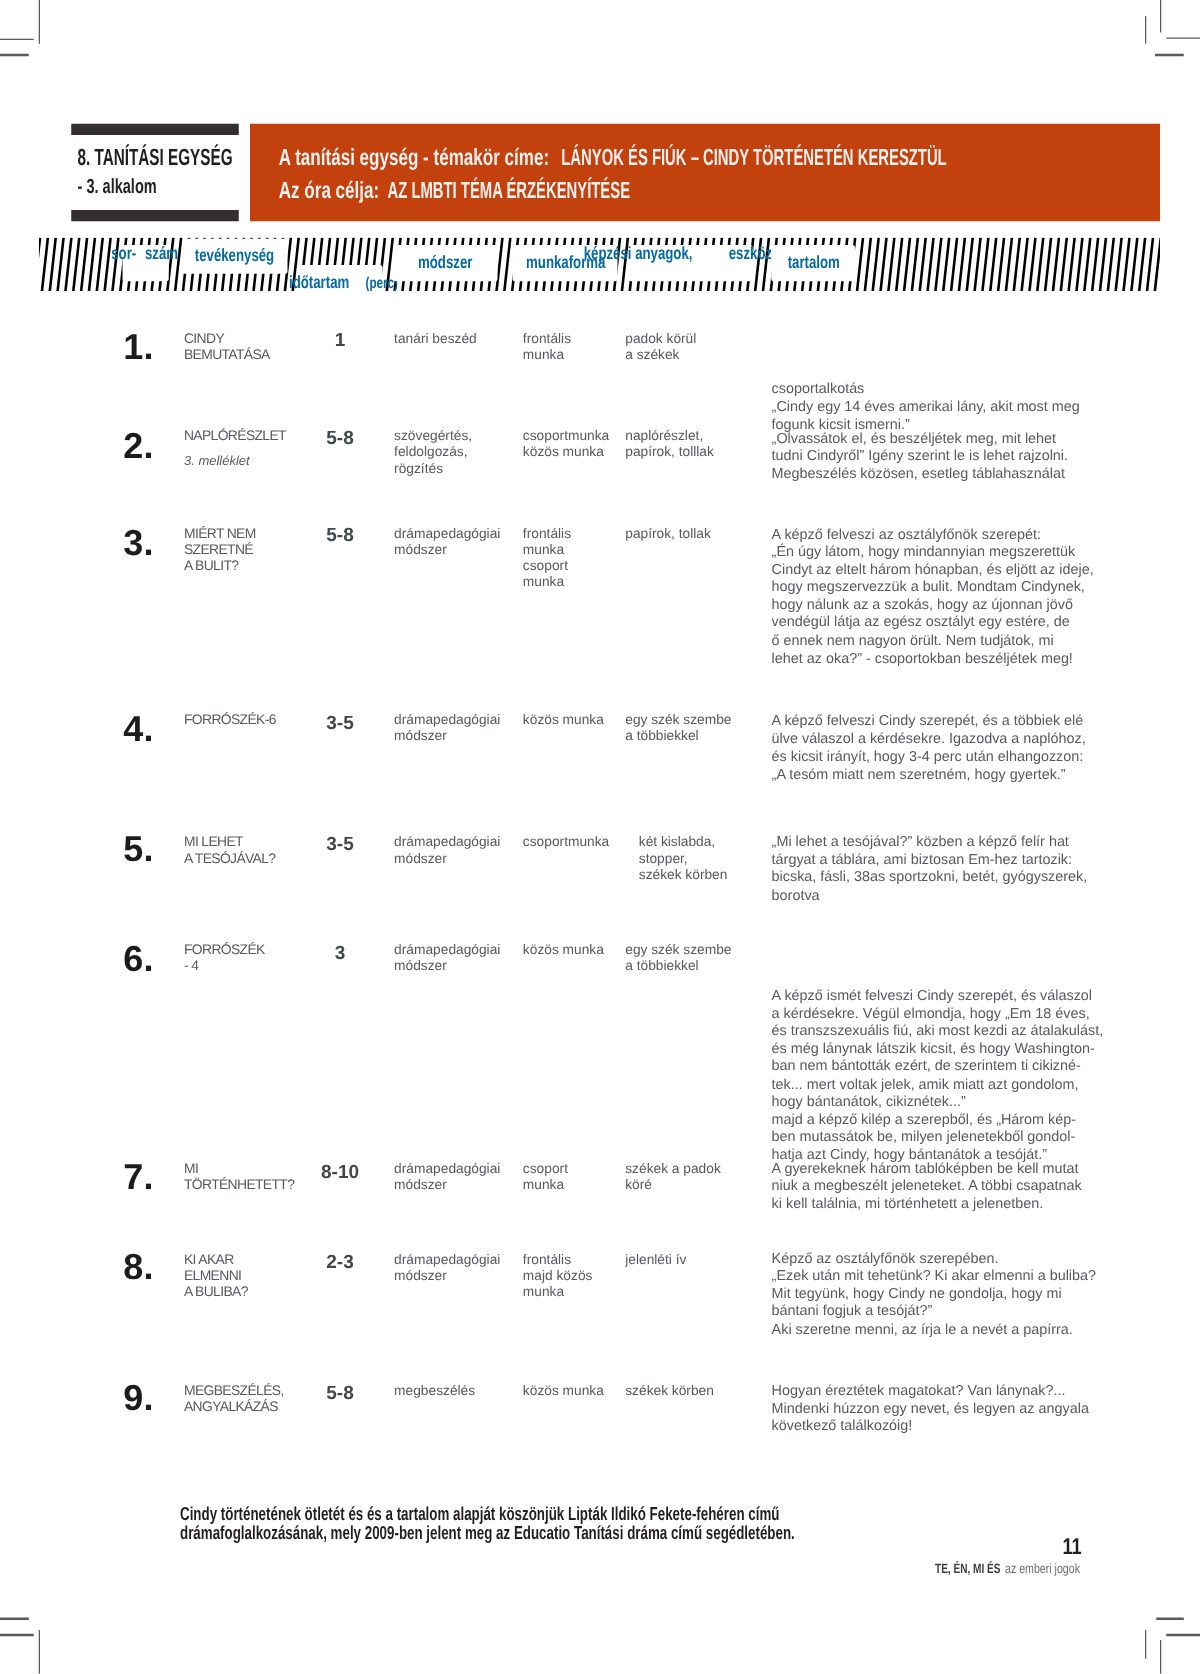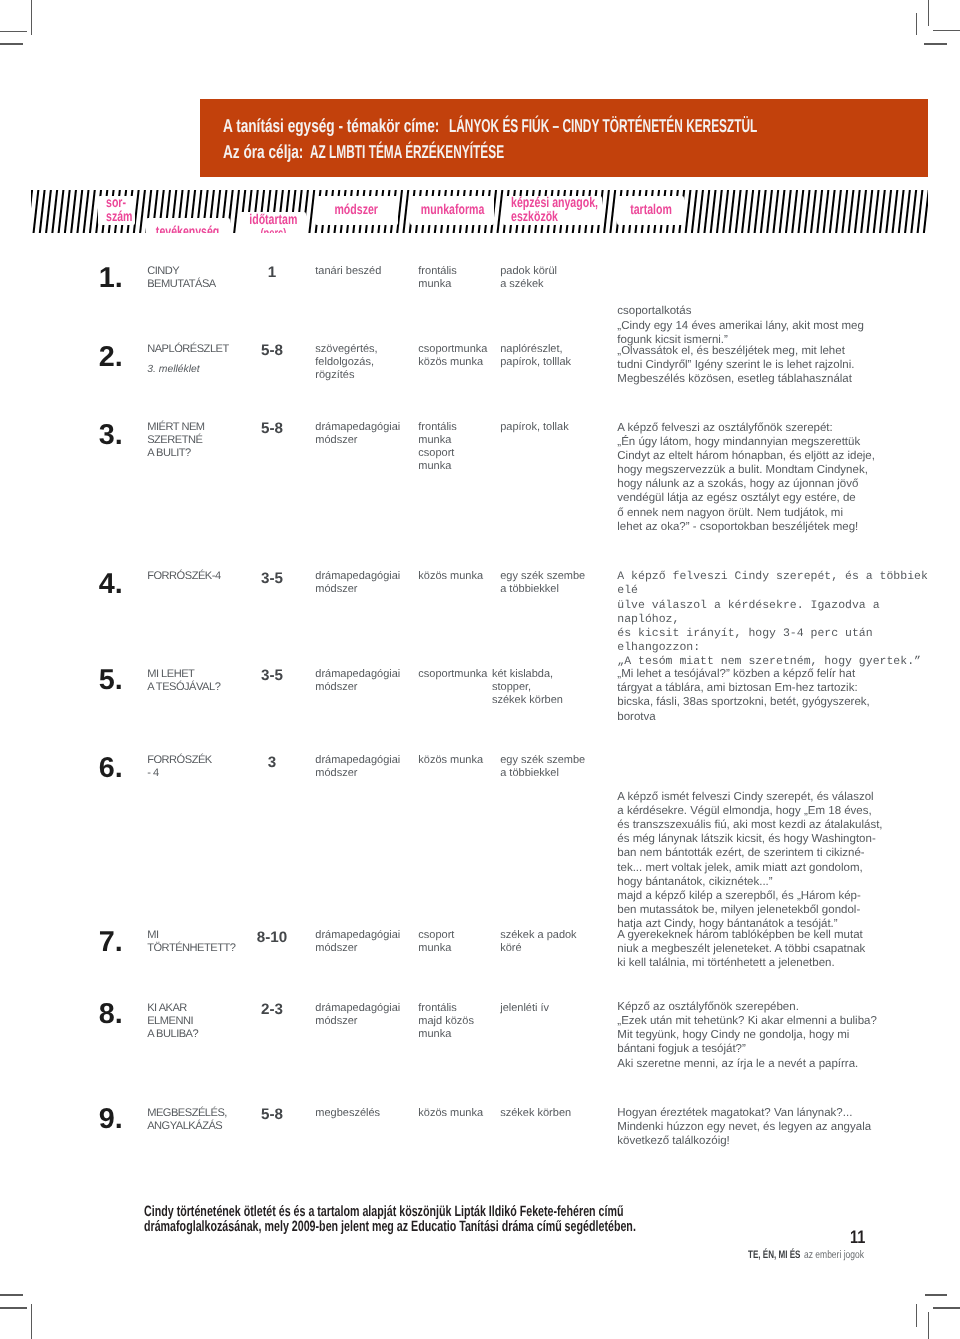--- a/index.html
+++ b/index.html
@@ -30,22 +30,22 @@
   #title-v2{top:42.5px;}
   #title-box .lbl{left:22.5px;transform:scaleX(0.73);}
   #title-box .val{transform:scaleX(0.635);}
   #title-v1{left:248.5px;}
   #title-v2{left:110.3px;}
 
   
   #colband{position:absolute;left:31px;top:190px;width:897px;height:43px;overflow:hidden;}
   #colband .hatch{position:absolute;left:0;top:0;width:897px;height:43px;}
   .colbox{position:absolute;background:#ffffff;border-radius:2px;
-      display:flex;flex-direction:column;align-items:center;justify-content:center;
-      color:#ec4899;font-weight:bold;white-space:nowrap;}
+      display:flex;align-items:center;justify-content:center;
+      color:#0369a1;font-weight:bold;white-space:nowrap;}
   .colbox span{display:block;transform:scaleX(0.745);transform-origin:center;
       font-size:14.2px;line-height:14.1px;}
   .colbox.two{align-items:flex-start;padding-left:8px;box-sizing:border-box;}
   .colbox.two span{transform-origin:left;}
   .colbox .small{font-size:12.5px;line-height:13.6px;}
 
   
   .row{position:absolute;color:#565a5e;font-size:11.1px;line-height:12.6px;}
   .c-num{position:absolute;font-weight:bold;font-size:28.8px;color:#1c1c1c;line-height:28.8px;}
   .c{position:absolute;white-space:pre-line;}
@@ -83,20 +83,26 @@
       <div class="cm" style="left: 915.5px; top: 12.5px; width: 1.1px; height: 22.2px;"></div>
       <div class="cm" style="left: 0px; top: 1294.4px; width: 22.5px; height: 1.3px;"></div>
       <div class="cm" style="left: 0px; top: 1307.4px; width: 26.6px; height: 1.3px;"></div>
       <div class="cm" style="left: 30.9px; top: 1304px; width: 1.1px; height: 35px;"></div>
       <div class="cm" style="left: 924.7px; top: 1294.3px; width: 22.8px; height: 1.3px;"></div>
       <div class="cm" style="left: 932.8px; top: 1307.3px; width: 27.2px; height: 1.3px;"></div>
       <div class="cm" style="left: 915.6px; top: 1304px; width: 1.1px; height: 22.5px;"></div>
       <div class="cm" style="left: 927.9px; top: 1311.8px; width: 1.1px; height: 27.2px;"></div>
     </div>
 
+  <div id="unit-block">
+    <div id="unit-bar-top"></div>
+    <div id="unit-title">8. TANÍTÁSI EGYSÉG</div>
+    <div id="unit-sub">- 3. alkalom</div>
+    <div id="unit-bar-bottom"></div>
+  </div>
 
   <div id="title-box">
     <div class="ln lbl" id="title-line1">A tanítási egység - témakör címe:</div>
     <div class="ln val" id="title-v1">LÁNYOK ÉS FIÚK – CINDY TÖRTÉNETÉN KERESZTÜL</div>
     <div class="ln lbl" id="title-line2">Az óra célja:</div>
     <div class="ln val" id="title-v2">AZ LMBTI TÉMA ÉRZÉKENYÍTÉSE</div>
   </div>
 
   <div id="colband">
     <svg class="hatch" width="897" height="43" viewBox="0 0 897 43" xmlns="http://www.w3.org/2000/svg">
@@ -248,21 +254,21 @@
           <line x1="897.68" y1="0" x2="892.88" y2="43"></line>
           <line x1="903.95" y1="0" x2="899.15" y2="43"></line>
           <line x1="910.22" y1="0" x2="905.42" y2="43"></line>
         </g>
     </svg>
     <div id="colboxes">
         <div class="colbox two" style="left: 66.6px; width: 37.6px; top: 6.3px; height: 28.4px;">
           <span class="l1">sor-</span>
           <span class="l2">szám</span>
         </div>
-        <div class="colbox" style="left: 114.9px; width: 84.2px; top: 1px; height: 28.4px; margin-top: 27px;">
+        <div class="colbox" style="left: 114.9px; width: 84.2px; top: 1px; height: 28.4px;">
           <span class="l1">tevékenység</span>
         </div>
         <div class="colbox" style="left: 208.4px; width: 67px; top: 6.3px; height: 28.4px; margin-top: 16px;">
           <span class="l1">időtartam</span>
           <span class="small">(perc)</span>
         </div>
         <div class="colbox" style="left: 283.8px; width: 83.2px; top: 6.3px; height: 28.4px;">
           <span class="l1">módszer</span>
         </div>
         <div class="colbox" style="left: 379.4px; width: 83.7px; top: 6.3px; height: 28.4px;">
@@ -326,41 +332,41 @@
 „Én úgy látom, hogy mindannyian megszerettük
 Cindyt az eltelt három hónapban, és eljött az ideje,
 hogy megszervezzük a bulit. Mondtam Cindynek,
 hogy nálunk az a szokás, hogy az újonnan jövő
 vendégül látja az egész osztályt egy estére, de
 ő ennek nem nagyon örült. Nem tudjátok, mi
 lehet az oka?” - csoportokban beszéljétek meg!</div>
       </div>
       <div class="row" style="left: 0px; top: 0px; width: 960px;">
         <div class="c-num" style="left: 98.7px; top: 570.13px;">4.</div>
-        <div class="c c-act" style="left: 147.2px; width: 120px; top: 570.489px;">FORRÓSZÉK-4</div>
+        <div class="c c-act" style="left: 147.2px; width: 120px; top: 570.489px;">FORRÓSZÉK-6</div>
         <div class="c c-time" style="left: 242px; width: 60px; top: 570.688px;">3-5</div>
         <div class="c c-meth" style="left: 315.3px; width: 110px; top: 570.489px;">drámapedagógiai
 módszer</div>
         <div class="c c-form" style="left: 418.3px; width: 90px; top: 570.489px;">közös munka</div>
         <div class="c c-mat" style="left: 500.2px; width: 118px; top: 570.489px;">egy szék szembe
 a többiekkel</div>
-        <div class="c c-cont" style="left: 617.3px; width: 330px; top: 570.25px; font-family: Liberation Mono, monospace;">A képző felveszi Cindy szerepét, és a többiek elé
+        <div class="c c-cont" style="left: 617.3px; width: 330px; top: 570.25px;">A képző felveszi Cindy szerepét, és a többiek elé
 ülve válaszol a kérdésekre. Igazodva a naplóhoz,
 és kicsit irányít, hogy 3-4 perc után elhangozzon:
 „A tesóm miatt nem szeretném, hogy gyertek.”</div>
       </div>
       <div class="row" style="left: 0px; top: 0px; width: 960px;">
         <div class="c-num" style="left: 98.7px; top: 665.83px;">5.</div>
         <div class="c c-act" style="left: 147.2px; width: 120px; top: 668.189px;">MI LEHET
 A TESÓJÁVAL?</div>
         <div class="c c-time" style="left: 242px; width: 60px; top: 668.388px;">3-5</div>
         <div class="c c-meth" style="left: 315.3px; width: 110px; top: 668.189px;">drámapedagógiai
 módszer</div>
         <div class="c c-form" style="left: 418.3px; width: 90px; top: 668.189px;">csoportmunka</div>
-        <div class="c c-mat" style="left: 492px; width: 118px; top: 668.189px;">két kislabda,
+        <div class="c c-mat" style="left: 511px; width: 118px; top: 668.189px;">két kislabda,
 stopper,
 székek körben</div>
         <div class="c c-cont" style="left: 617.3px; width: 330px; top: 667.05px;">„Mi lehet a tesójával?” közben a képző felír hat
 tárgyat a táblára, ami biztosan Em-hez tartozik:
 bicska, fásli, 38as sportzokni, betét, gyógyszerek,
 borotva</div>
       </div>
       <div class="row" style="left: 0px; top: 0px; width: 960px;">
         <div class="c-num" style="left: 98.7px; top: 753.83px;">6.</div>
         <div class="c c-act" style="left: 147.2px; width: 120px; top: 754.389px;">FORRÓSZÉK

